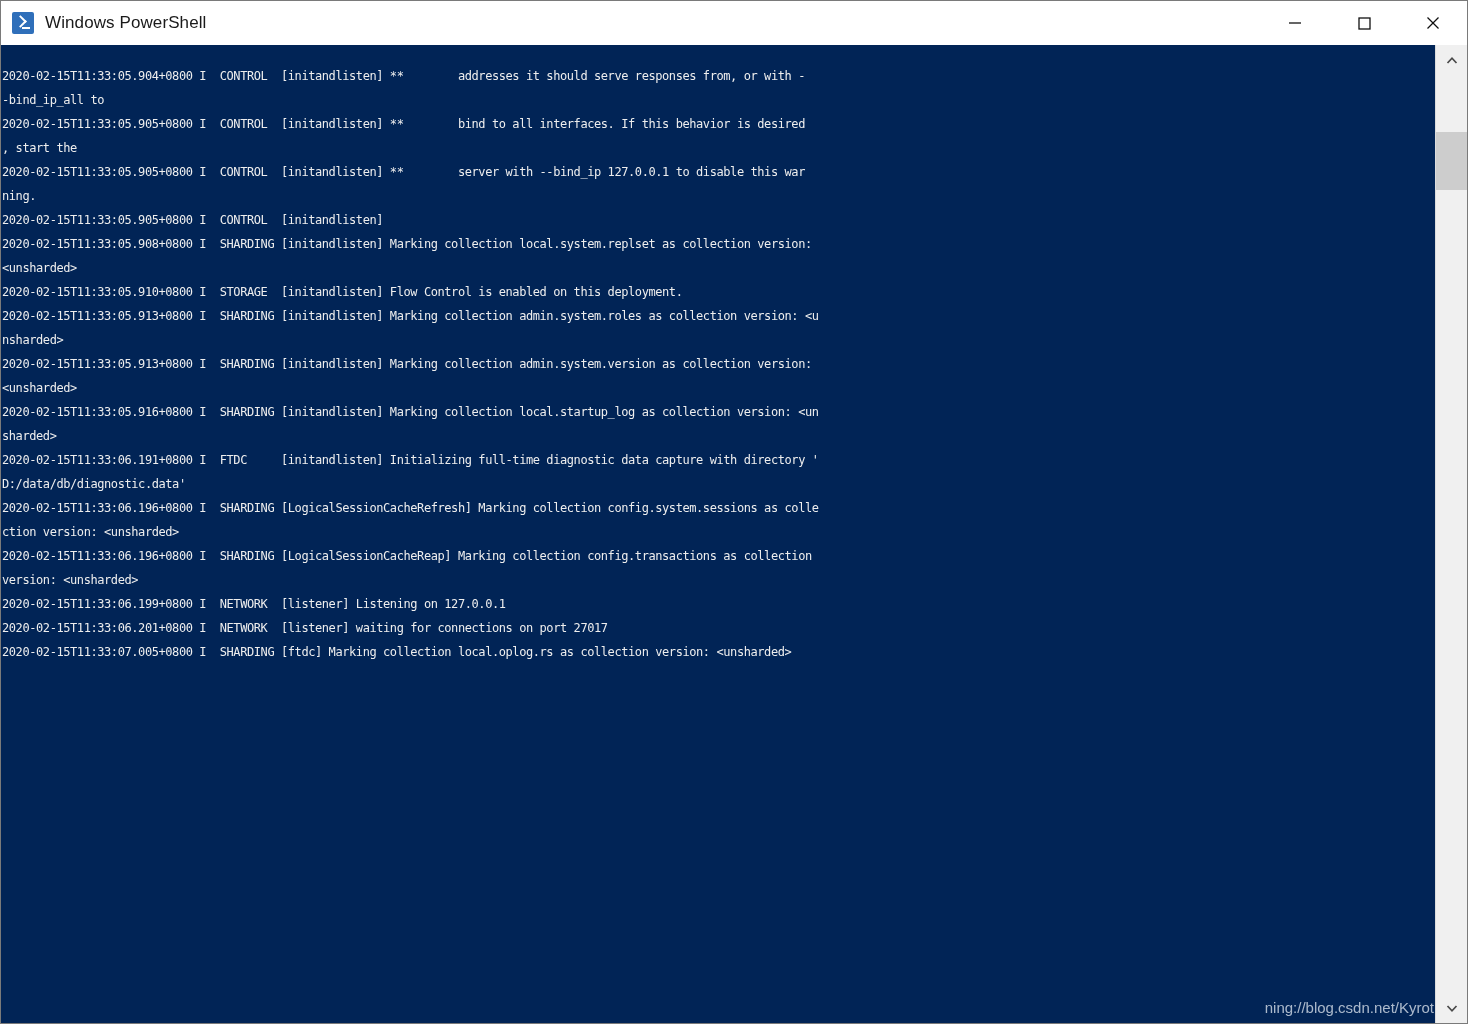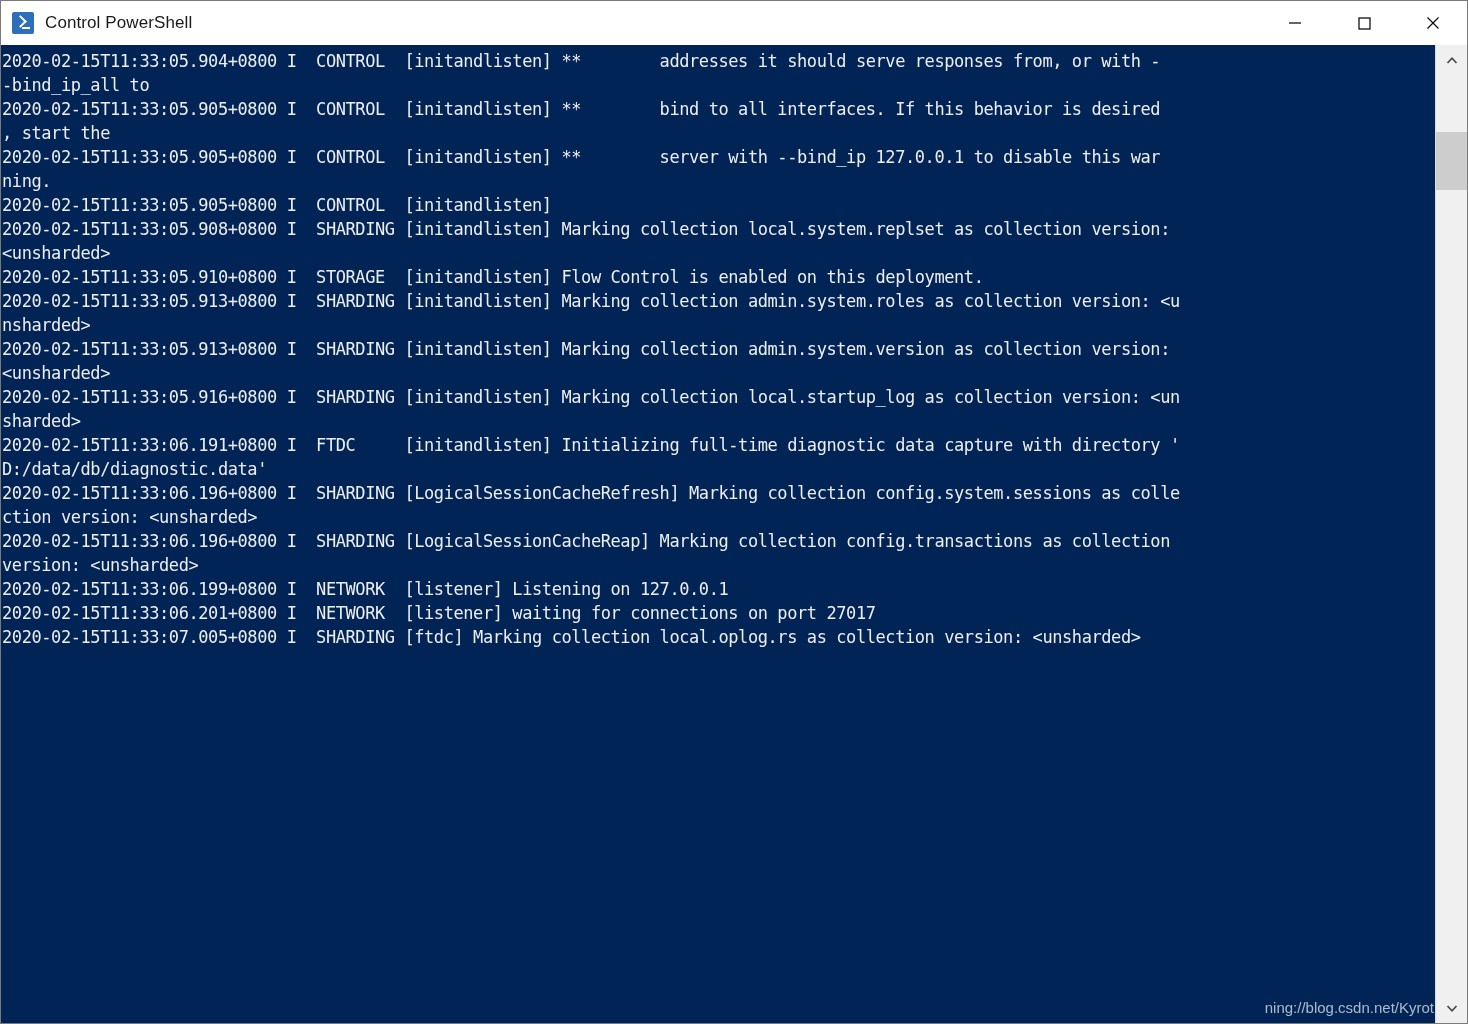--- a/index.html
+++ b/index.html
@@ -103,24 +103,24 @@
     display: flex;
     position: relative;
     min-height: 0;
     background: #012456;
   }
   .console {
     flex: 1 1 auto;
     background: #012456;
     color: #eeeeee;
     font-family: "DejaVu Sans Mono", monospace;
-    font-size: 17px;
+    font-size: 12px;
     line-height: 24px;
     letter-spacing: -0.42px;
-    padding: 4px 0 0 1px;
+    padding: 19px 0 0 1px;
     white-space: pre;
     overflow: hidden;
     position: relative;
   }
   .console .line {
     height: 24px;
     white-space: pre;
   }
 
   
@@ -169,21 +169,21 @@
   }
 </style>
 </head>
 <body>
 
 <div class="window">
 
   <div class="titlebar">
     <div class="title-left">
       <div class="app-icon"></div>
-      <div class="title-text">Control PowerShell</div>
+      <div class="title-text">Windows PowerShell</div>
     </div>
     <div class="title-buttons">
       <button class="title-btn">
         <svg width="20" height="20" viewBox="0 0 20 20">
           <line x1="4" y1="10" x2="16" y2="10" stroke="#111111" stroke-width="1.3"></line>
         </svg>
       </button>
       <button class="title-btn">
         <svg width="20" height="20" viewBox="0 0 20 20">
           <rect x="5" y="5" width="11" height="11" fill="none" stroke="#111111" stroke-width="1.3"></rect>

